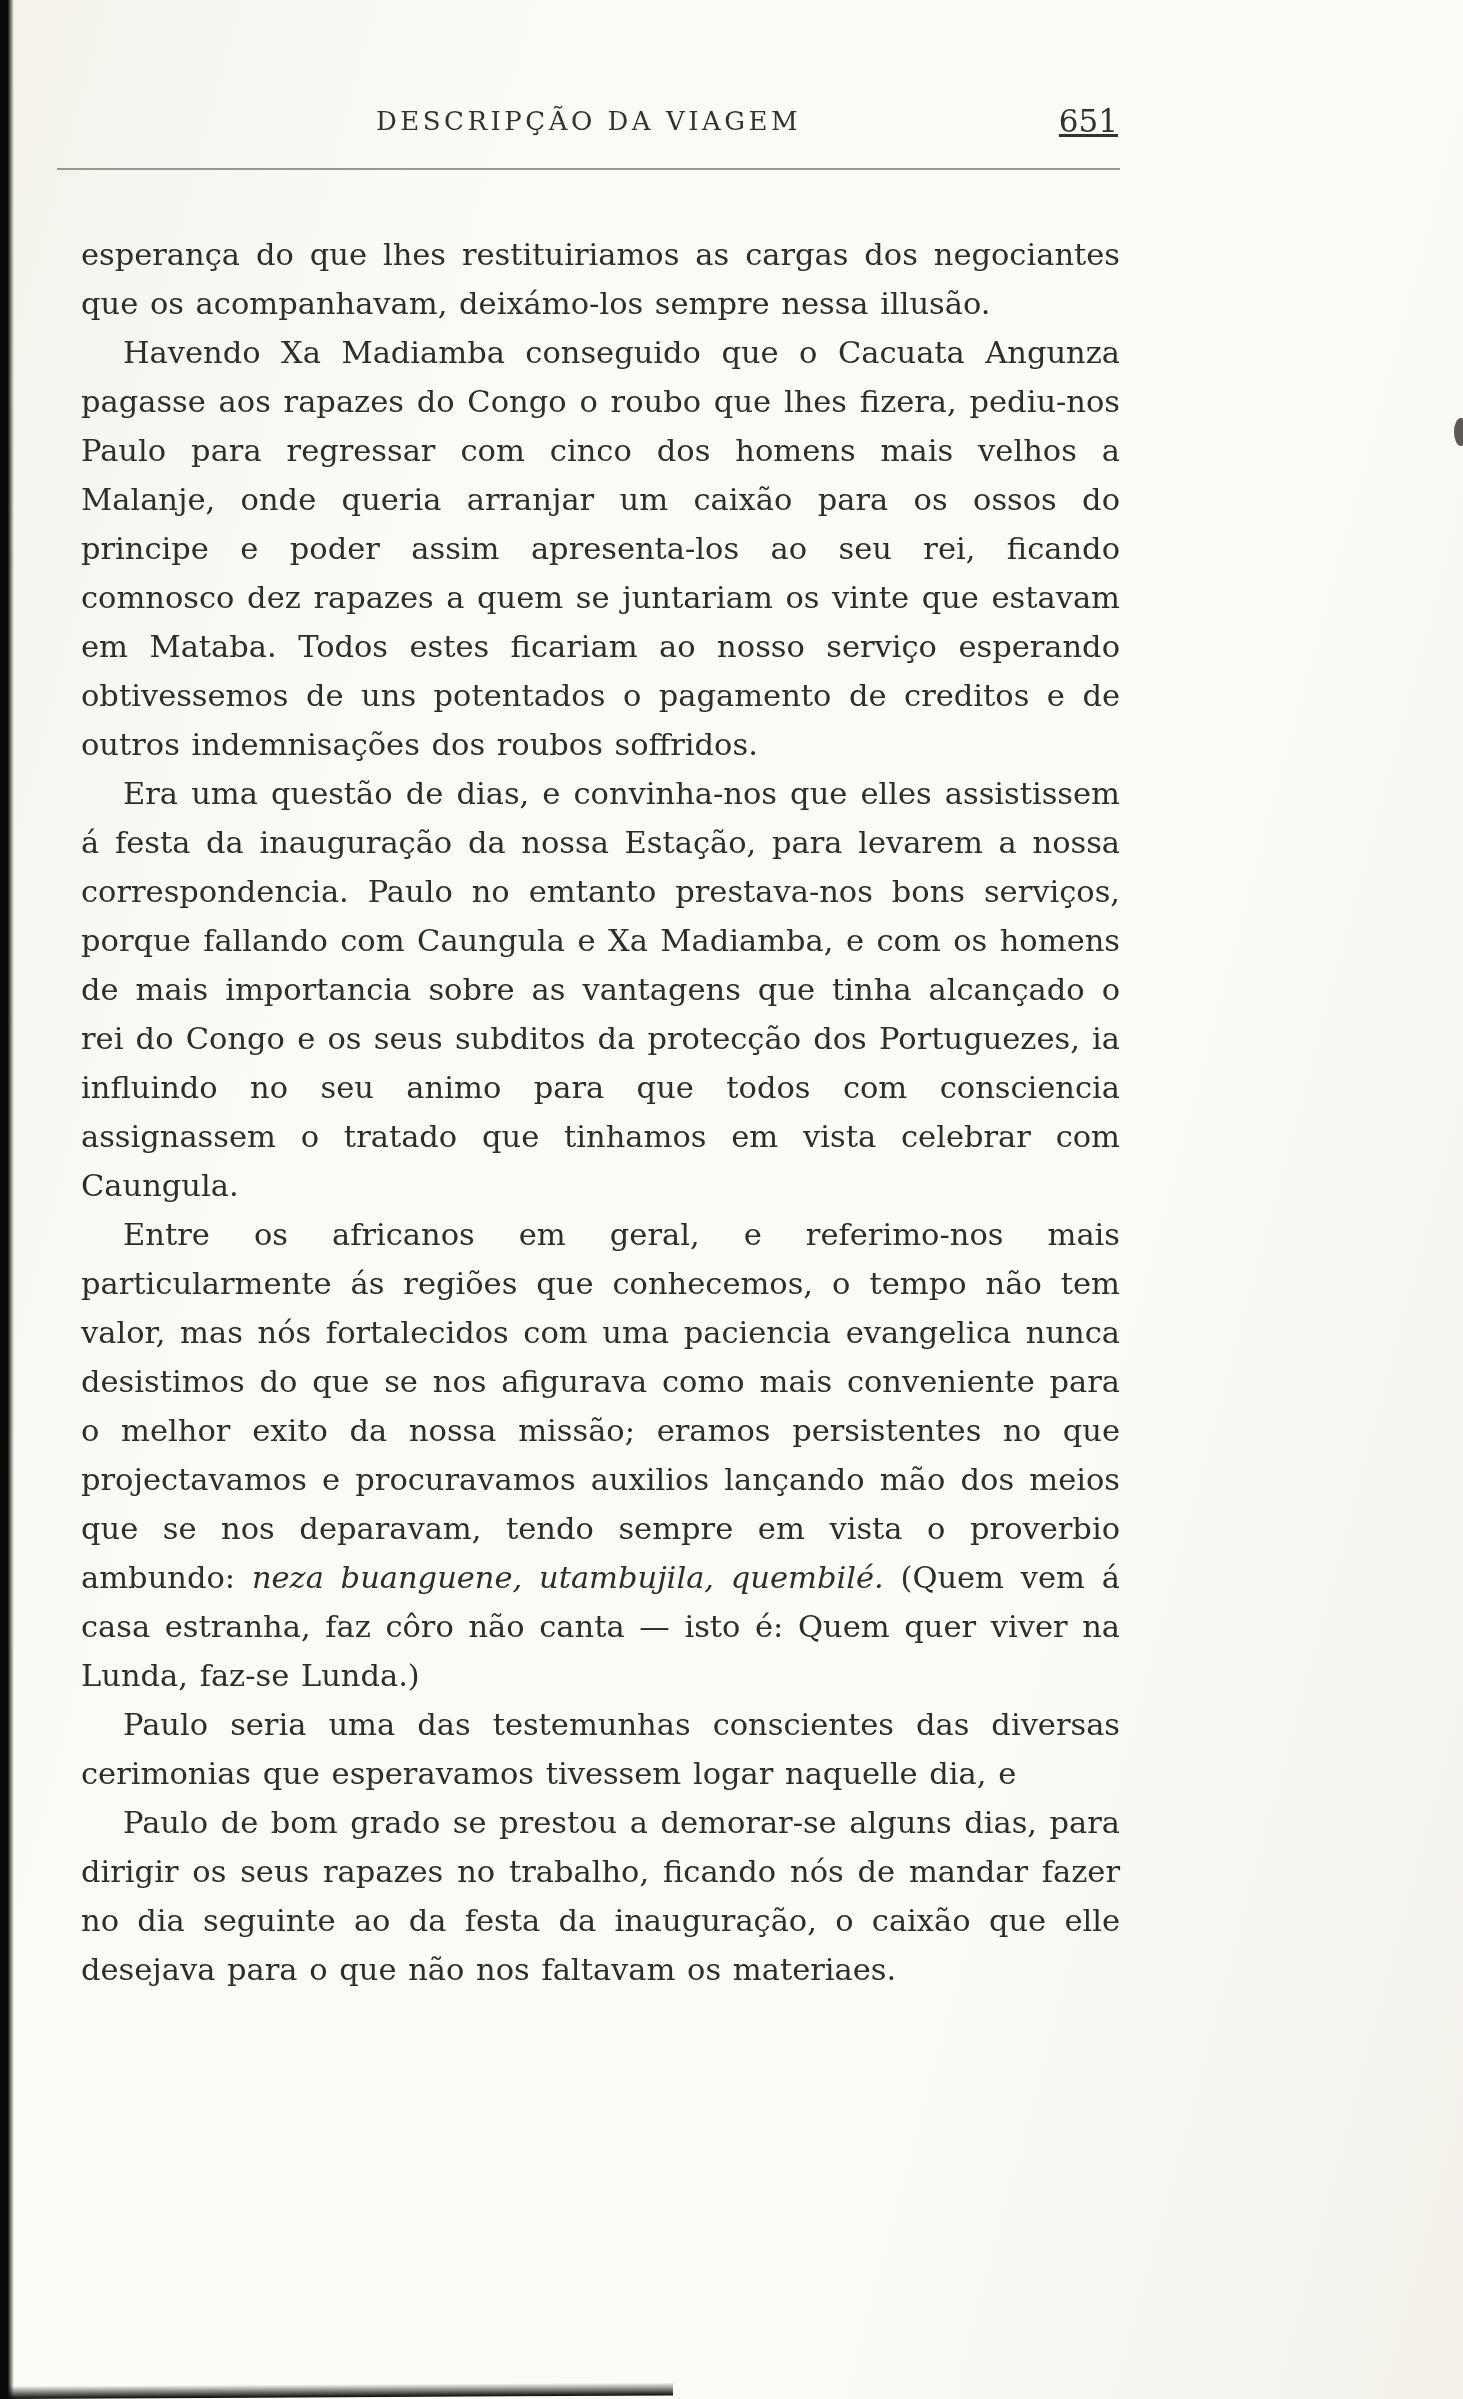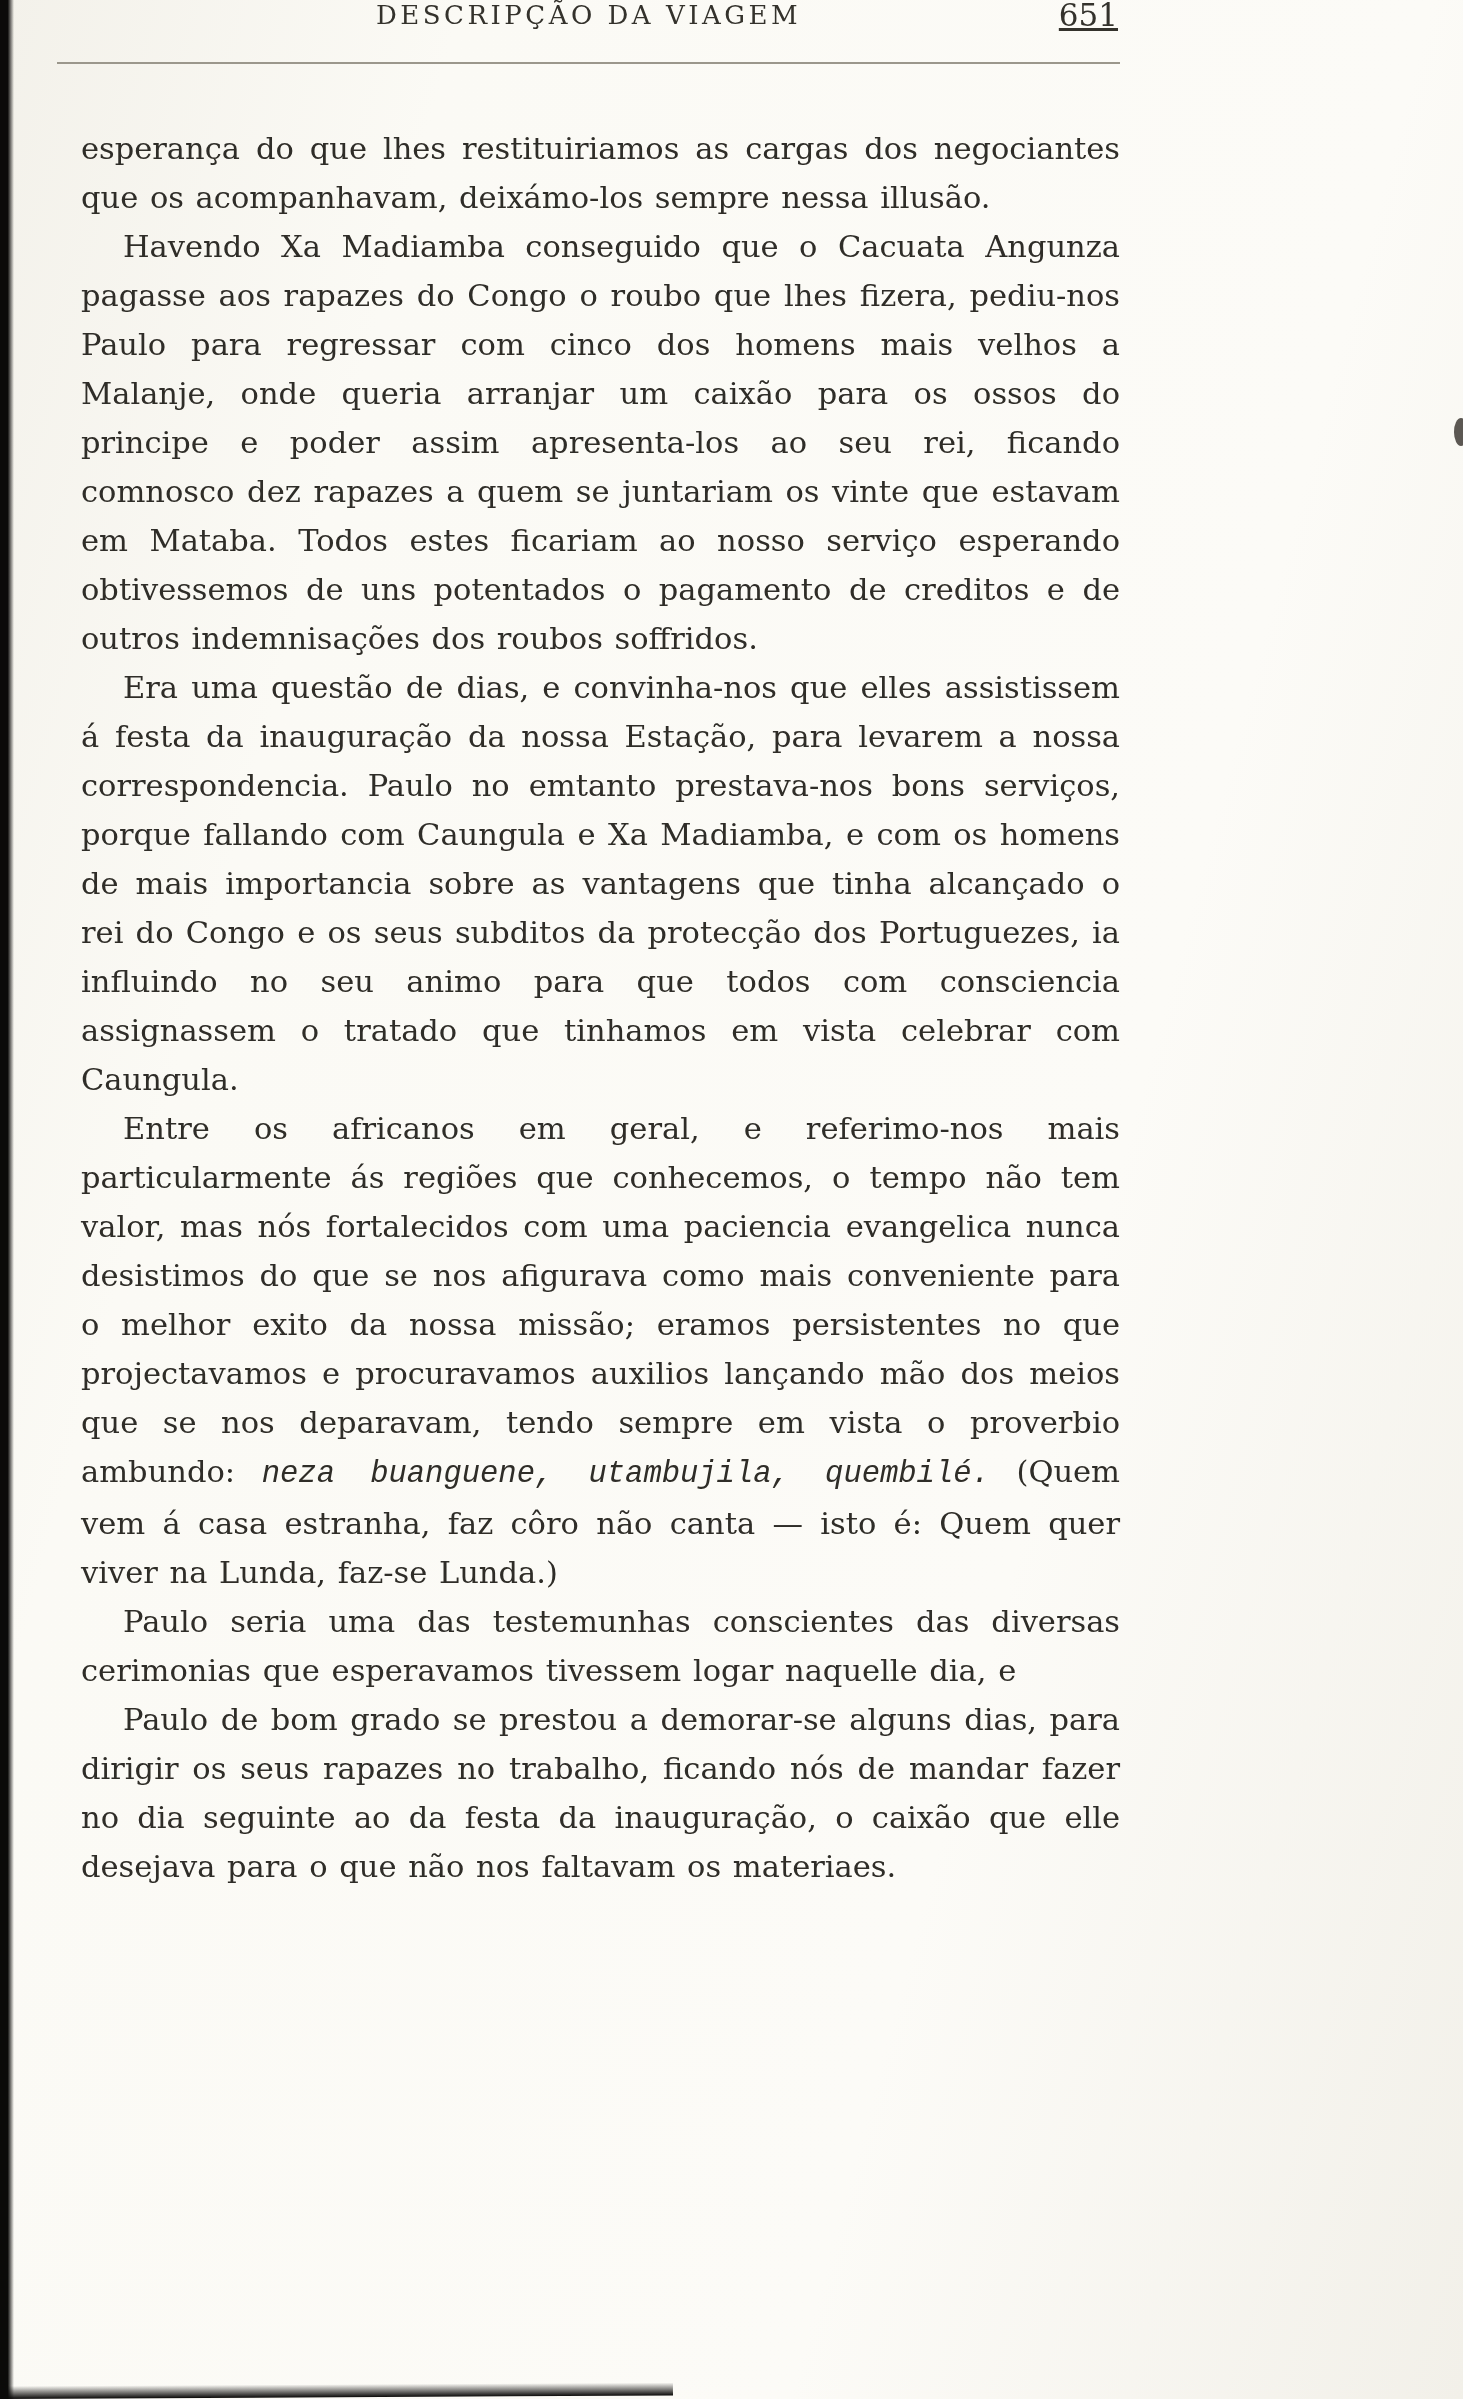--- a/index.html
+++ b/index.html
@@ -37,20 +37,21 @@
     opacity: .8;
   }
   .content {
     position: absolute;
     left: 57px; top: 0;
     width: 1063px;
   }
   .header {
     position: relative;
     height: 42px;
+    margin-top: 106px;
   }
   .running-title {
     position: absolute;
     left: 0; right: 0;
     text-align: center;
     font-size: 26px;
     letter-spacing: 3.5px;
     color: #34322c;
   }
   .page-number {
@@ -69,21 +70,21 @@
     margin-top: 60px;
     font-size: 30.5px;
     line-height: 49px;
     color: #2f2d28;
     text-align: justify;
     word-spacing: 2px;
     margin-left: 24px;
   }
   .text-block p { text-indent: 42px; }
   .text-block p.noindent { text-indent: 0; }
-  .it { font-style: italic; font-family: Liberation Mono, monospace; }
+  .it { font-style: italic; }
 </style>
 </head>
 <body>
 
 <div class="page">
 
   <div class="scan-edge-left"></div>
   <div class="scan-edge-bottom"></div>
   <div class="scan-mark-right"></div>
 

